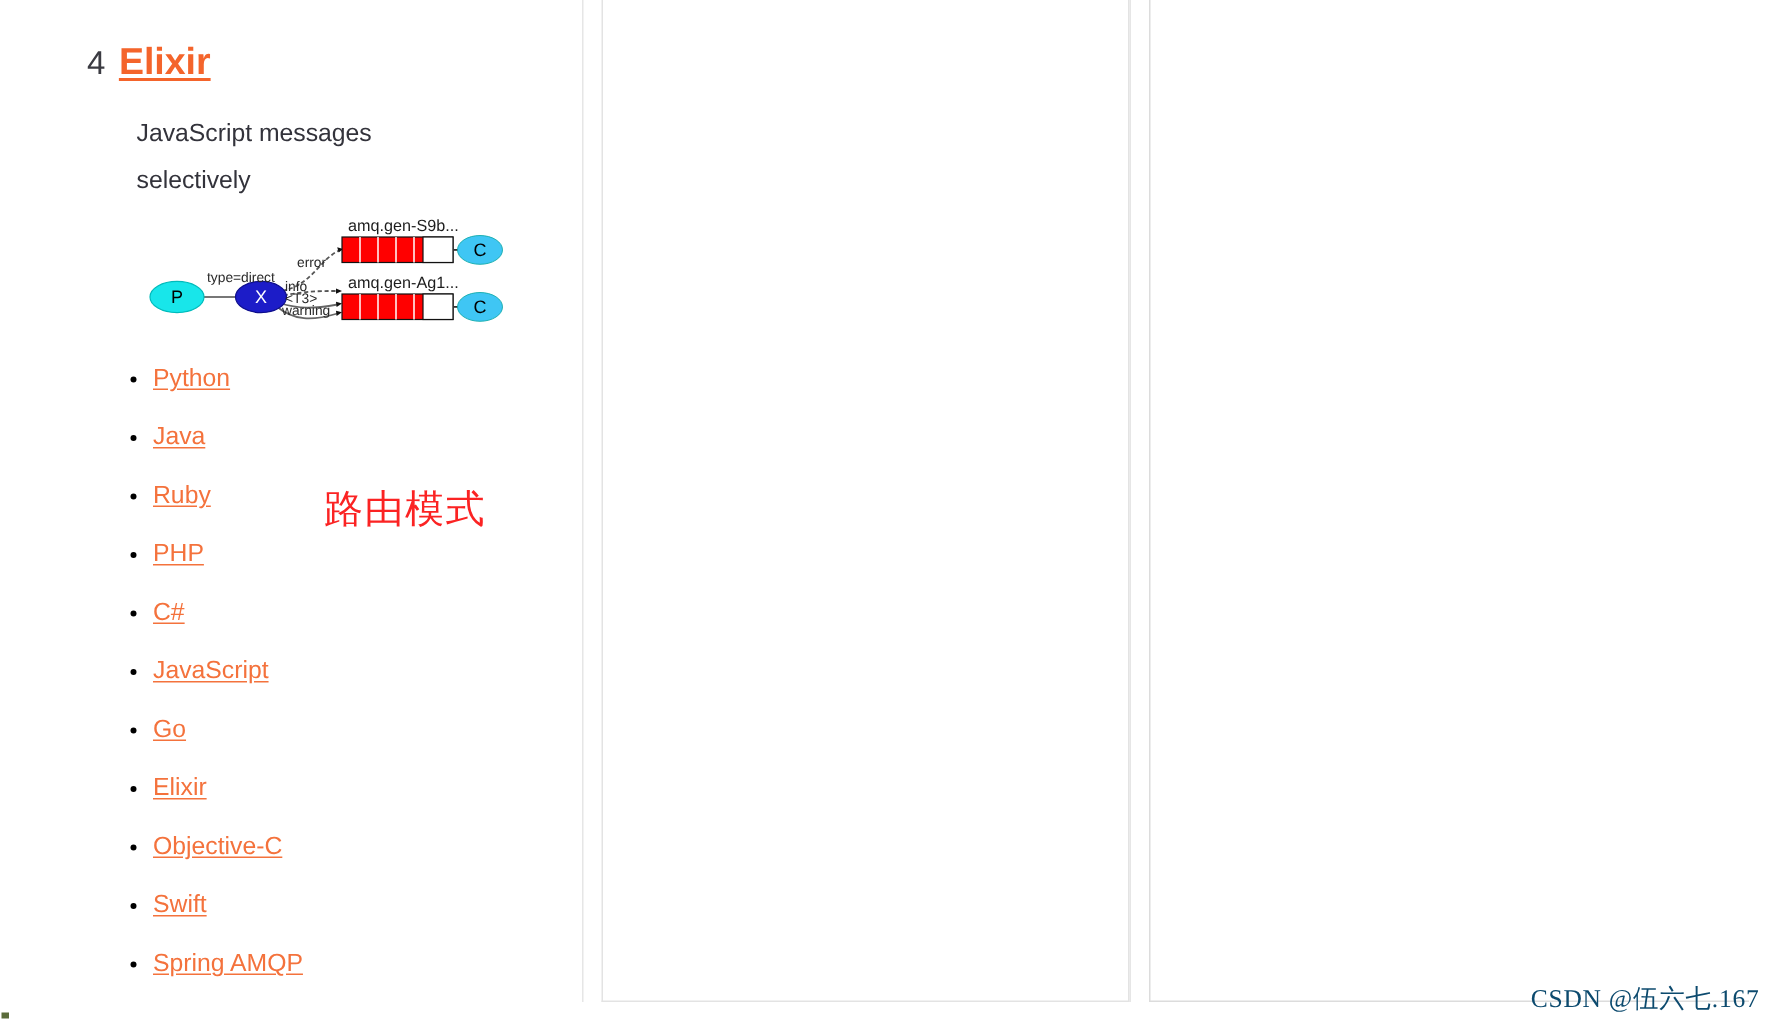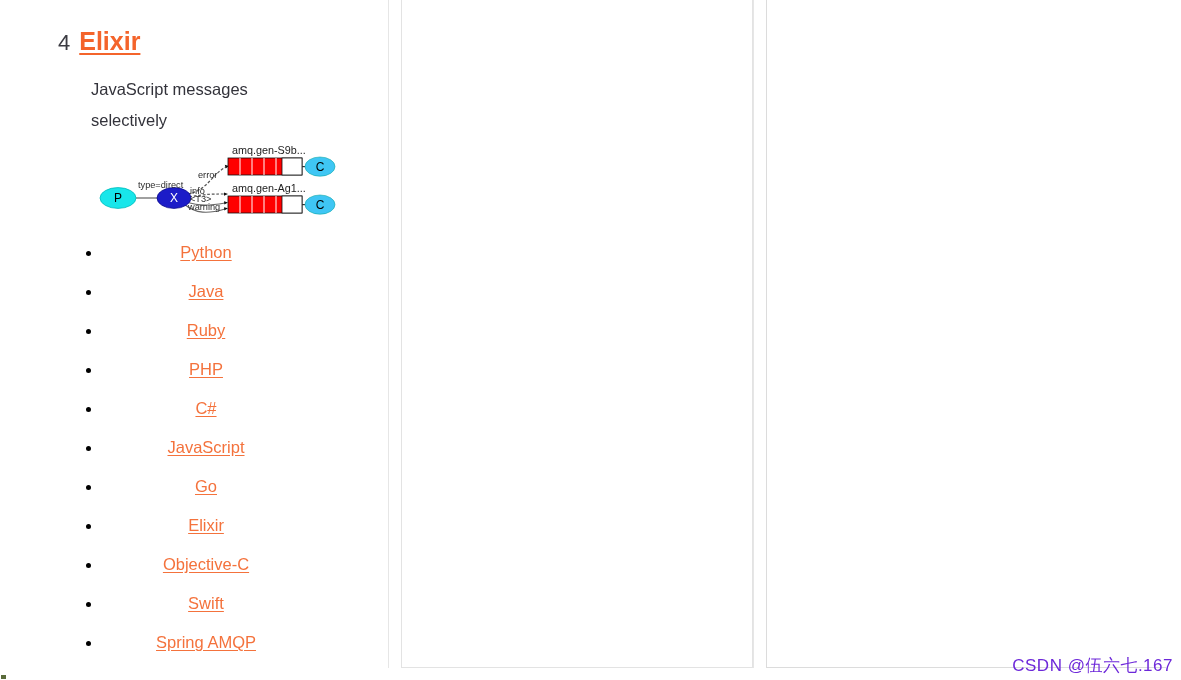--- a/index.html
+++ b/index.html
@@ -91,21 +91,20 @@
   ul.lang-list {
     list-style: disc;
     margin: 0;
     padding-left: 22px;
     color: #000;
   }
   ul.lang-list li {
     margin: 0;
     padding: 0;
     line-height: 39px;
-    text-align: center;
   }
   ul.lang-list li a {
     color: #f4723c;
     font-size: 16.5px;
     text-decoration: underline;
     text-underline-offset: 2px;
     cursor: pointer;
   }
 
   
@@ -116,24 +115,25 @@
     font-weight: 500;
     letter-spacing: 1px;
     white-space: nowrap;
   }
 
   
   .watermark {
     position: absolute;
     right: 8px;
     bottom: 3px;
-    color: #6d28d9;
+    color: #0c4a6e;
     font-size: 17px;
     letter-spacing: 0.5px;
     white-space: nowrap;
+    font-family: Liberation Serif, serif;
   }
   .corner-dot {
     position: absolute;
     left: 1px;
     bottom: 1px;
     width: 5px;
     height: 4px;
     background: #5a6b3a;
   }
 
@@ -233,20 +233,21 @@
         <li><a>C#</a></li>
         <li><a>JavaScript</a></li>
         <li><a>Go</a></li>
         <li><a>Elixir</a></li>
         <li><a>Objective-C</a></li>
         <li><a>Swift</a></li>
         <li><a>Spring AMQP</a></li>
       </ul>
     </div>
 
+    <div class="cn-note" style="left:216px; top:322px;">路由模式</div>
   </div>
 
   <div class="divider-gap"></div>
 
   <div class="col col-2">
     <div style="position:absolute; left:415px; top:29px;">
       <div class="heading">
         <span class="h-num">5</span>
         <span class="h-title">Topics</span>
       </div>

